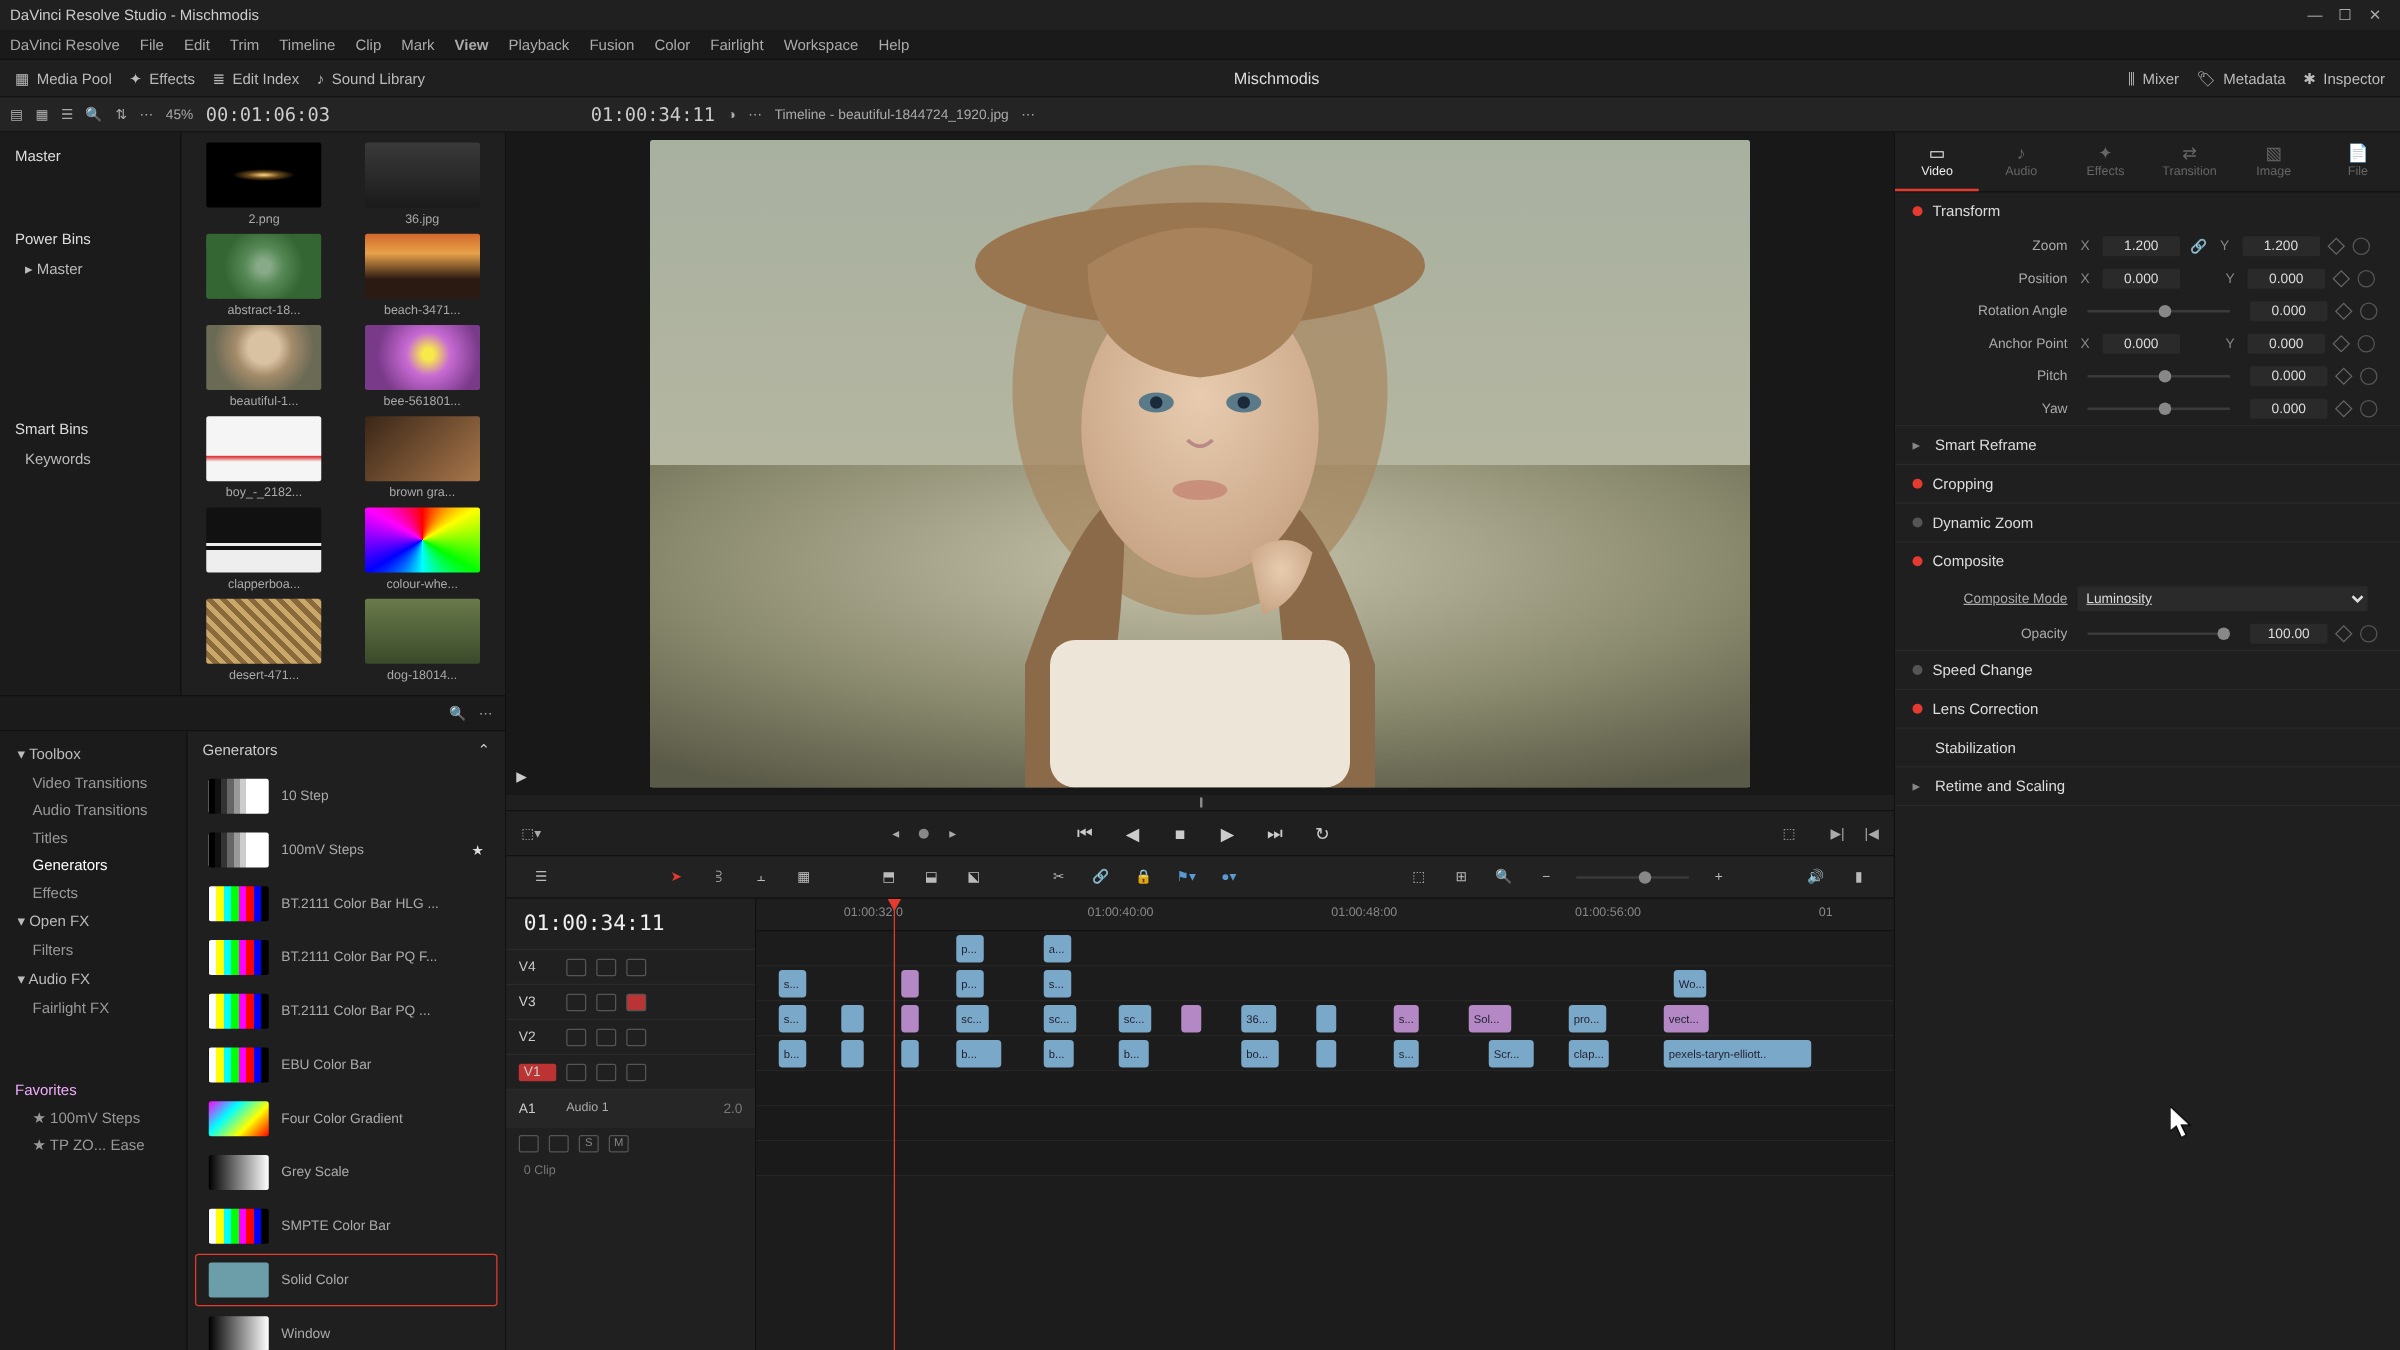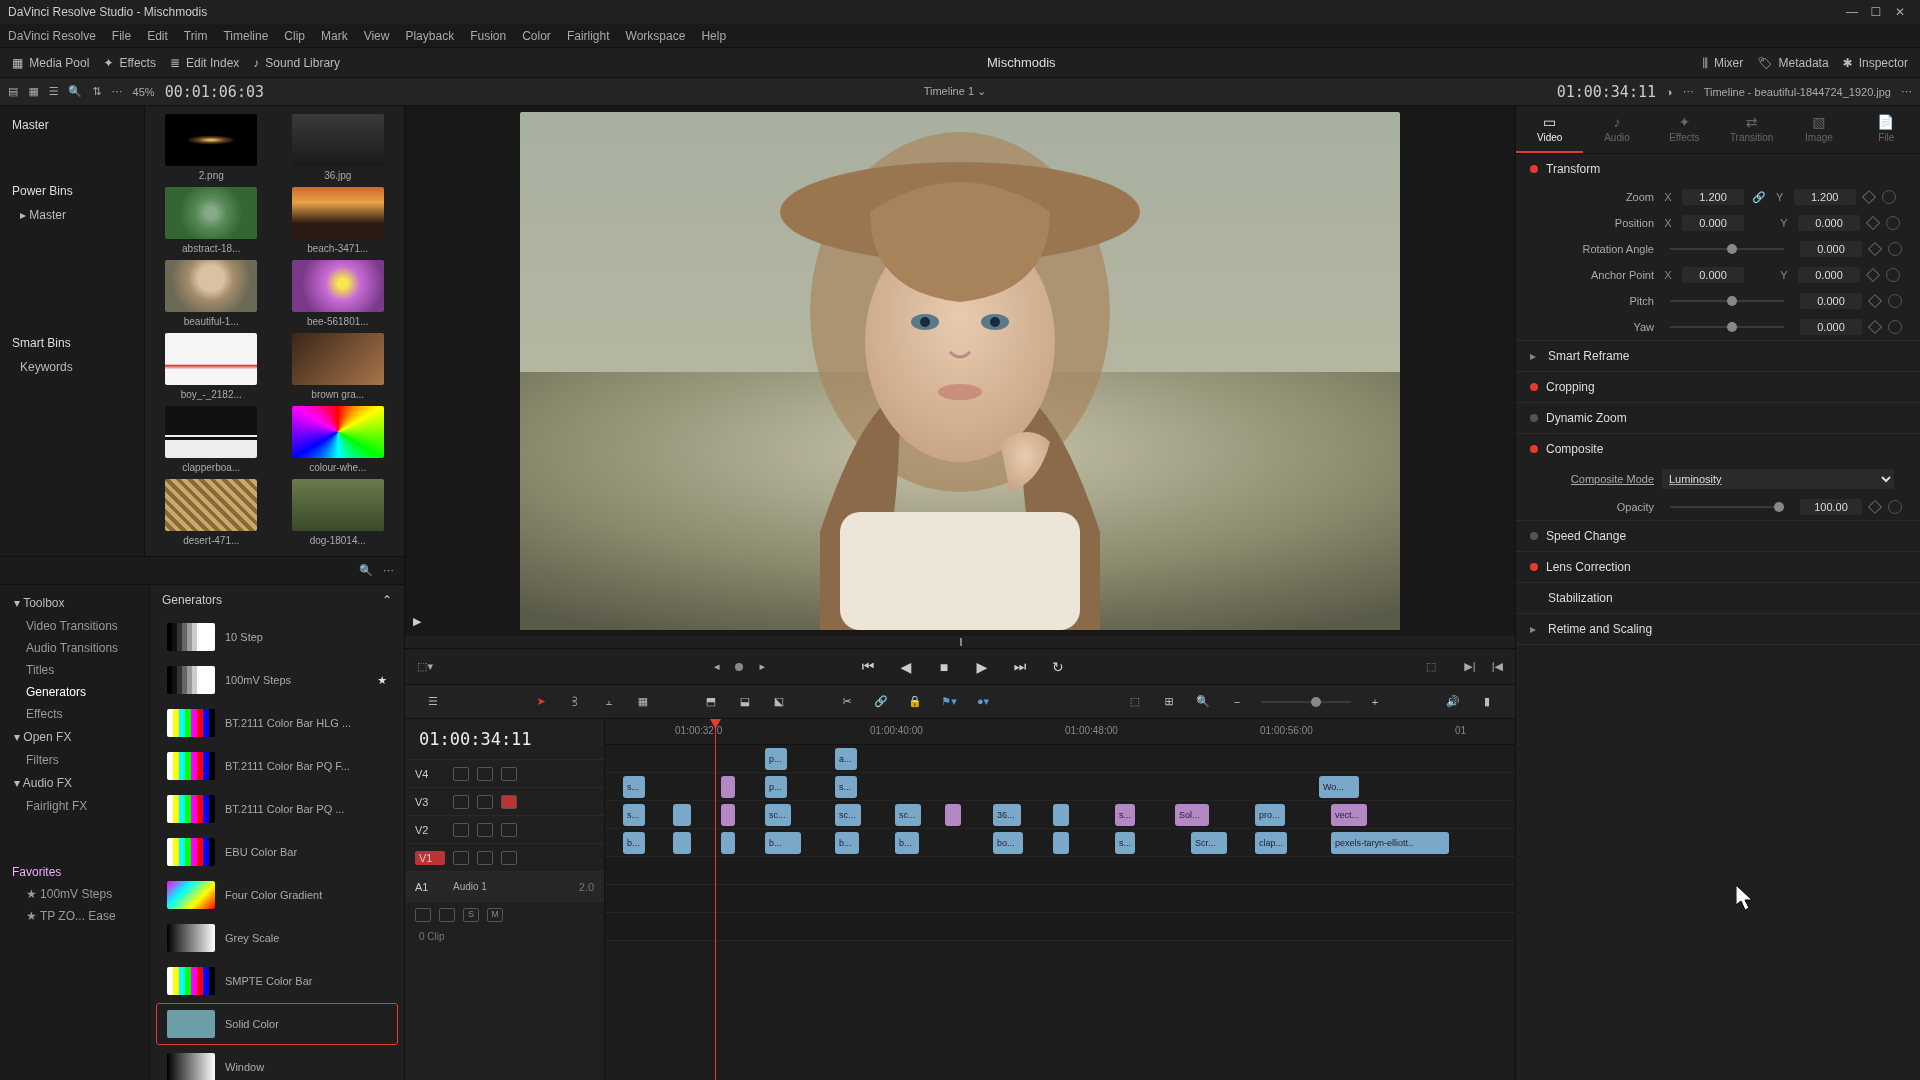--- a/index.html
+++ b/index.html
@@ -102,21 +102,21 @@
 </div>
 
 <div class="menubar" id="menubar">
     <span style="cursor: pointer;">DaVinci Resolve</span>
     <span style="cursor: pointer;">File</span>
     <span style="cursor: pointer;">Edit</span>
     <span style="cursor: pointer;">Trim</span>
     <span style="cursor: pointer;">Timeline</span>
     <span style="cursor: pointer;">Clip</span>
     <span style="cursor: pointer;">Mark</span>
-    <span style="cursor: pointer;">View</span>
+    <span style="cursor: pointer; font-weight: bold;">View</span>
     <span style="cursor: pointer;">Playback</span>
     <span style="cursor: pointer;">Fusion</span>
     <span style="cursor: pointer;">Color</span>
     <span style="cursor: pointer;">Fairlight</span>
     <span style="cursor: pointer;">Workspace</span>
     <span style="cursor: pointer;">Help</span>
   </div>
 
 <div class="toolbar">
   <span class="tbtn">
@@ -154,21 +154,20 @@
   <div class="left">
     <i class="ico">▤</i>
     <i class="ico">▦</i>
     <i class="ico">☰</i>
     <i class="ico">🔍</i>
     <i class="ico">⇅</i>
     <i class="ico">⋯</i>
     <span>45%</span>
     <span class="tc">00:01:06:03</span>
   </div>
-  <div class="mid"><span>Timeline 1</span> <i class="ico">⌄</i></div>
   <div class="right">
     <span class="tc">01:00:34:11</span>
     <i class="ico">◑</i>
     <i class="ico">⋯</i>
     <span style="max-width:220px;overflow:hidden;text-overflow:ellipsis;white-space:nowrap">Timeline - beautiful-1844724_1920.jpg</span>
     <i class="ico">⋯</i>
   </div>
 </div>
 
 <div class="mainrow">
@@ -449,21 +448,21 @@
         <div id="trackrows">
             <div class="trow">
               <div class="clip c-b" style="left: 160px; width: 22px;">p...</div>
               <div class="clip c-b" style="left: 230px; width: 22px;">a...</div>
             </div>
             <div class="trow">
               <div class="clip c-b" style="left: 18px; width: 22px;">s...</div>
               <div class="clip c-p" style="left: 116px; width: 14px;"></div>
               <div class="clip c-b" style="left: 160px; width: 22px;">p...</div>
               <div class="clip c-b" style="left: 230px; width: 22px;">s...</div>
-              <div class="clip c-b" style="left: 714px; width: 40px;">Wo...</div>
+              <div class="clip c-b" style="left: 734px; width: 26px;">Wo...</div>
             </div>
             <div class="trow">
               <div class="clip c-b" style="left: 18px; width: 22px;">s...</div>
               <div class="clip c-b" style="left: 68px; width: 18px;"></div>
               <div class="clip c-p" style="left: 116px; width: 14px;"></div>
               <div class="clip c-b" style="left: 160px; width: 26px;">sc...</div>
               <div class="clip c-b" style="left: 230px; width: 26px;">sc...</div>
               <div class="clip c-b" style="left: 290px; width: 26px;">sc...</div>
               <div class="clip c-p" style="left: 340px; width: 16px;"></div>
               <div class="clip c-b" style="left: 388px; width: 28px;">36...</div>

